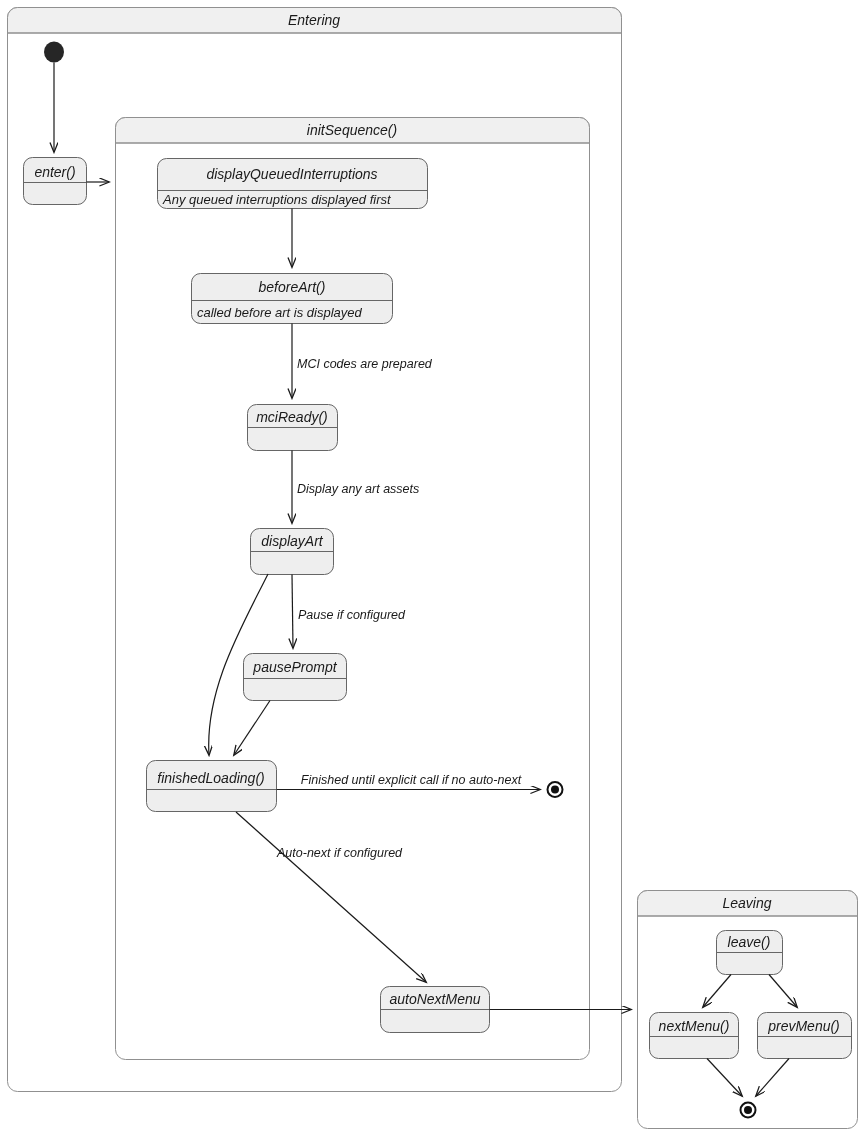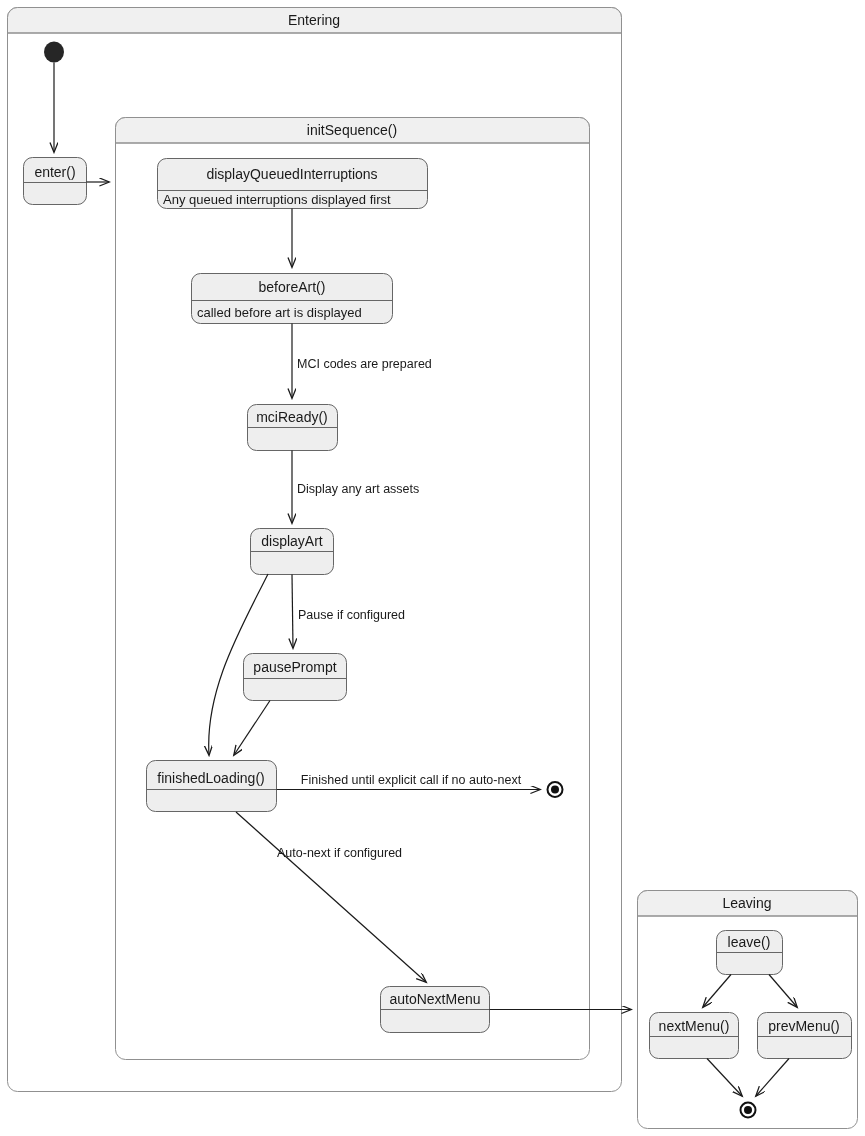--- a/index.html
+++ b/index.html
@@ -11,20 +11,21 @@
   body {
     width: 865px;
     height: 1136px;
     font-family: "Liberation Sans", sans-serif;
     overflow: hidden;
   }
   #diagram-root {
     position: relative;
     width: 765px;
     height: 1136px;
+    font-style: italic;
   }
   svg#diagram-svg {
     position: absolute;
     top: 0;
     left: 0;
     width: 865px;
     height: 1136px;
   }
   .composite-title,
   .state-title,

